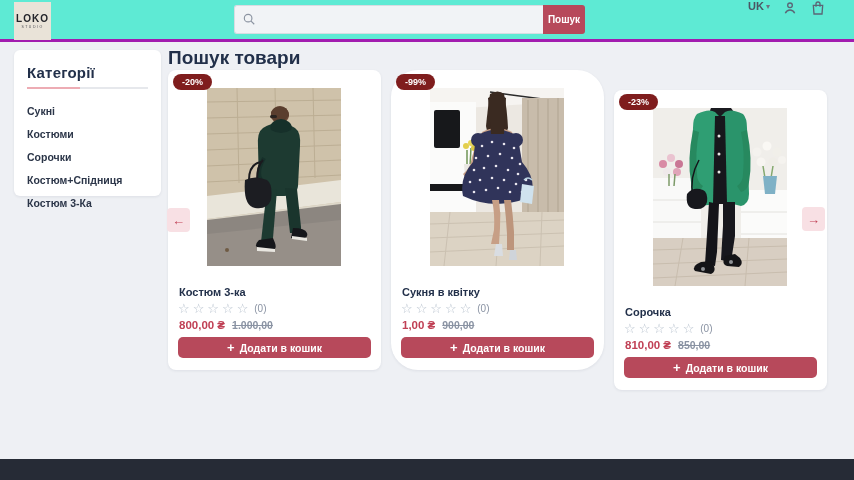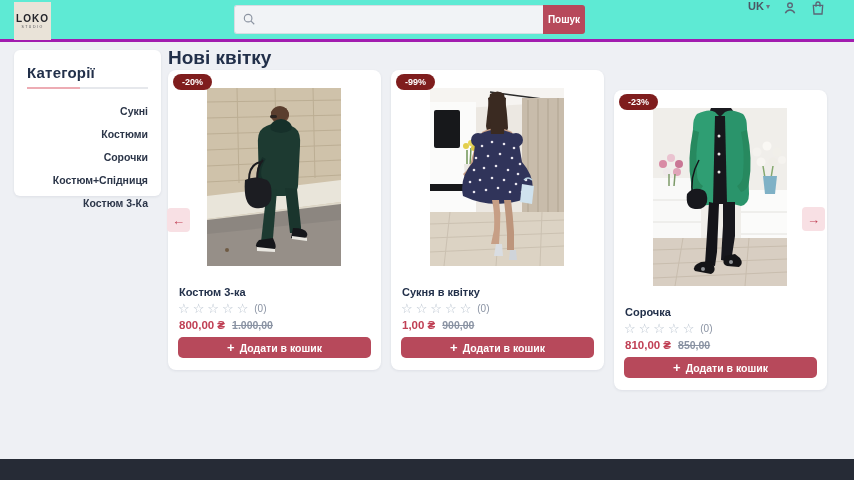--- a/index.html
+++ b/index.html
@@ -20,28 +20,28 @@
 
   .header-right { position:absolute; right:28px; top:0; height:42px; display:flex; align-items:flex-start; gap:12px; }
   .lang { display:flex; align-items:center; gap:2px; font-size:11px; font-weight:bold; color:#4b5563; cursor:pointer; }
   .chevron { font-size:8px; color:#6b7280; }
   .hicon { width:16px; height:16px; color:#5b6575; cursor:pointer; display:block; }
 
   
   .sidebar { position:absolute; left:14px; top:50px; width:147px; height:146px; background:#fff; border-radius:6px; box-shadow:0 1px 3px rgba(30,41,59,.08); padding:14px 13px; }
   .sidebar-title { font-size:15px; font-weight:bold; color:#22304a; letter-spacing:.2px; }
   .sidebar-rule { height:2px; margin-top:6px; background:linear-gradient(to right,#edacb4 0 44%, #e6e8ec 44% 100%); }
-  .sidebar-list { list-style:none; margin-top:10px;text-align:right; }
+  .sidebar-list { list-style:none; margin-top:10px; }
   .sidebar-item { font-size:10.5px; font-weight:bold; color:#2b3548; padding:5.5px 0; cursor:pointer; }
 
   
   .main-title { position:absolute; left:168px; top:47px; font-size:19px; font-weight:bold; color:#22304a; }
 
   .card { position:absolute; top:70px; width:213px; height:300px; background:#fff; border-radius:8px; box-shadow:0 1px 3px rgba(30,41,59,.08); }
-  .card1 { left:168px; } .card2 { left:391px; } .card3 { left:614px;margin-top:20px; }
+  .card1 { left:168px; } .card2 { left:391px;border-radius:27px; } .card3 { left:614px;margin-top:20px; }
 
   .badge { position:absolute; top:4px; left:5px; background:#7f1d1d; color:#fff; font-size:9px; font-weight:bold; padding:3px 9px; border-radius:10px; z-index:2; }
   .prod-img { position:absolute; left:39px; top:18px; width:134px; height:178px; display:block; }
   .prod-title { position:absolute; left:11px; top:216px; font-size:11px; font-weight:bold; color:#22304a; cursor:pointer; }
   .rating { position:absolute; left:10px; top:232px; display:flex; align-items:center; }
   .star { color:#b9c3cf; font-size:13px; margin-right:3px; line-height:13px; }
   .rating-count { font-size:10px; color:#8a93a3; margin-left:3px; }
   .price-row { position:absolute; left:11px; top:249px; display:flex; align-items:flex-end; gap:7px; }
   .price { font-size:11.5px; font-weight:bold; color:#c04055; }
   .old-price { font-size:10.5px; font-weight:bold; color:#8a93a3; text-decoration:line-through; }
@@ -96,21 +96,21 @@
   <div class="sidebar-rule"></div>
   <ul class="sidebar-list">
     <li class="sidebar-item">Сукні</li>
     <li class="sidebar-item">Костюми</li>
     <li class="sidebar-item">Сорочки</li>
     <li class="sidebar-item">Костюм+Спідниця</li>
     <li class="sidebar-item">Костюм 3-Ка</li>
   </ul>
 </div>
 
-<h1 class="main-title">Нові квітку</h1>
+<h1 class="main-title">Пошук товари</h1>
 
 <div class="card card1">
   <span class="badge">-20%</span>
   <svg class="prod-img" viewBox="0 0 134 178">
     <rect width="134" height="178" fill="#cfc2aa"></rect>
     <g stroke="#bcae94" stroke-width="1">
       <line x1="0" y1="14" x2="134" y2="12"></line>
         <line x1="0" y1="30" x2="134" y2="27"></line>
         <line x1="0" y1="46" x2="134" y2="42"></line>
         <line x1="0" y1="62" x2="134" y2="57"></line>

